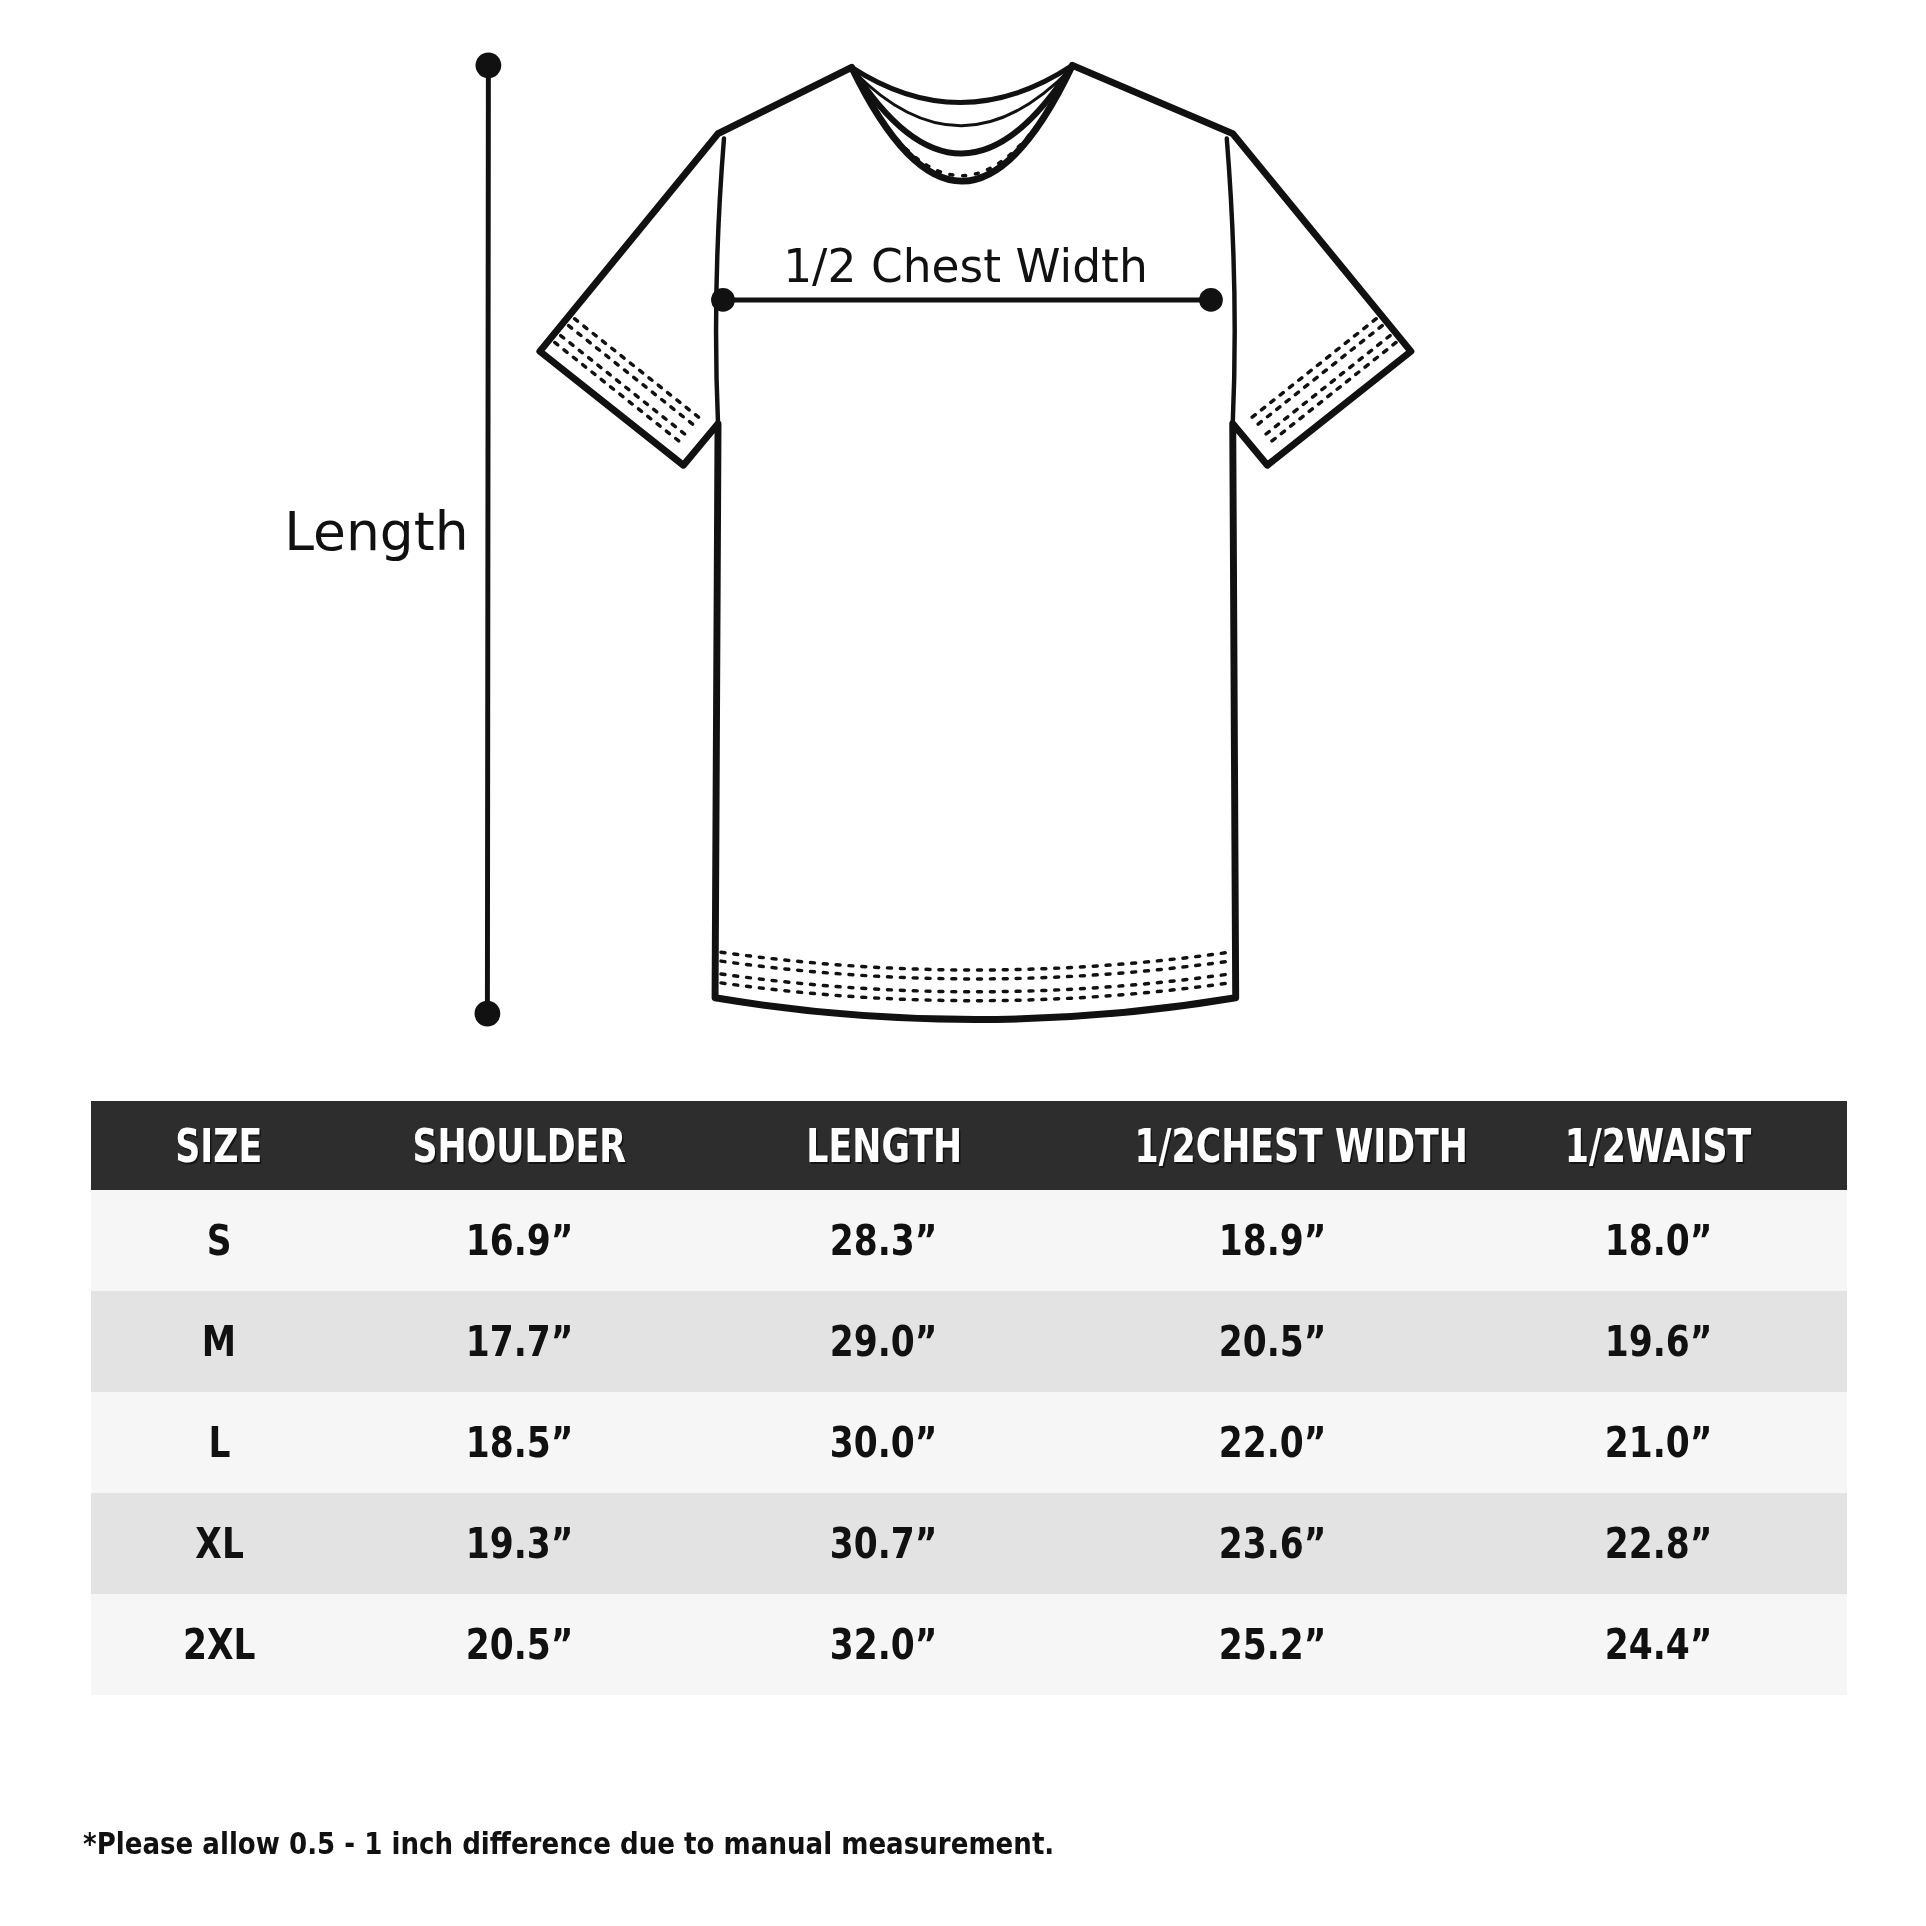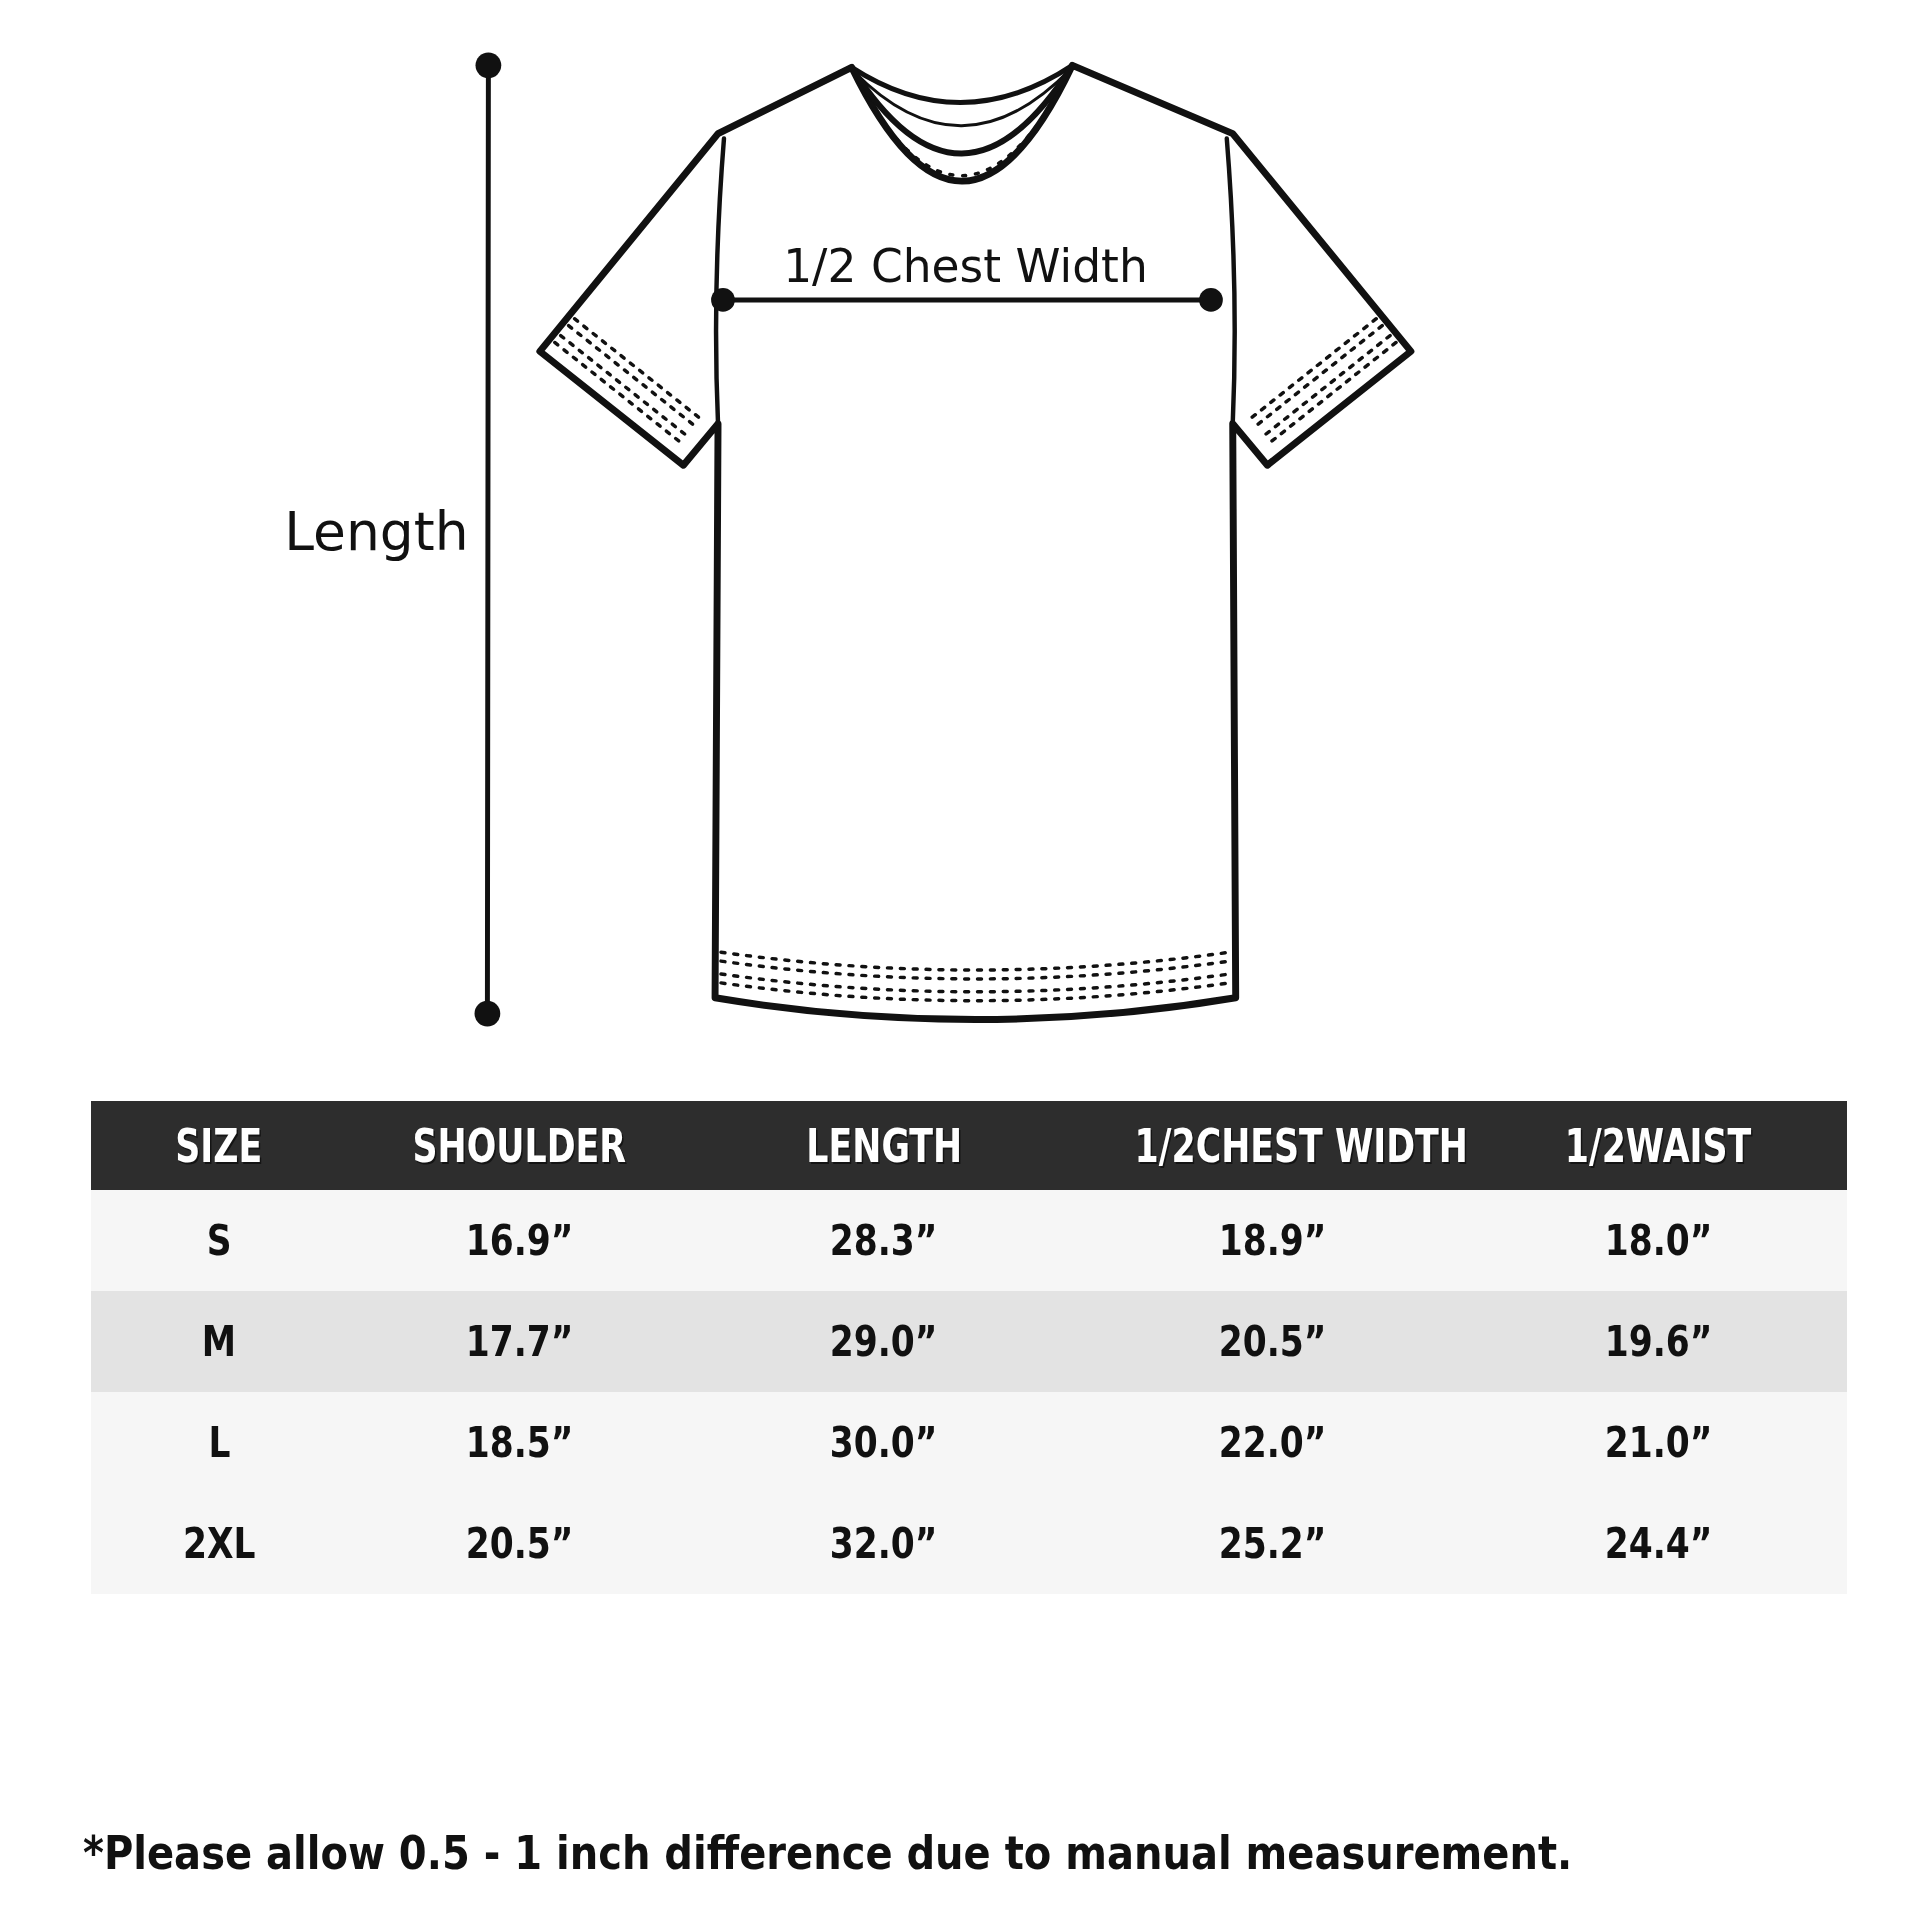--- a/index.html
+++ b/index.html
@@ -37,21 +37,21 @@
     height:101px;text-align:center;vertical-align:middle;
     font-size:42px;font-weight:bold;padding:0;
     font-family:"DejaVu Sans","Liberation Sans",sans-serif;
   }
   tr.light td{background:var(--row-light);}
   tr.dark td{background:var(--row-dark);}
   .cond{display:inline-block;transform:scaleX(0.74);white-space:nowrap;}
   .num{display:inline-block;transform:scaleX(0.82);white-space:nowrap;}
   .footnote{
     position:absolute;left:83px;top:1826px;width:1782px;
-    font-size:46px;font-weight:bold;color:var(--ink);
+    font-size:30px;font-weight:bold;color:var(--ink);
     font-family:"DejaVu Sans","Liberation Sans",sans-serif;
   }
   .footnote .squeeze{display:inline-block;transform:scaleX(0.87);transform-origin:left center;white-space:nowrap;}
 </style>
 </head>
 <body>
 
 <div class="diagram-wrap">
   <svg width="1927" height="1069" viewBox="0 0 1946 1080">
 
@@ -124,20 +124,27 @@
       <td><span class="num">20.5”</span></td>
       <td><span class="num">19.6”</span></td>
     </tr>
     <tr class="light">
       <td><span class="num">L</span></td>
       <td><span class="num">18.5”</span></td>
       <td><span class="num">30.0”</span></td>
       <td><span class="num">22.0”</span></td>
       <td><span class="num">21.0”</span></td>
     </tr>
+    <tr class="dark">
+      <td><span class="num">XL</span></td>
+      <td><span class="num">19.3”</span></td>
+      <td><span class="num">30.7”</span></td>
+      <td><span class="num">23.6”</span></td>
+      <td><span class="num">22.8”</span></td>
+    </tr>
     <tr class="light">
       <td><span class="num">2XL</span></td>
       <td><span class="num">20.5”</span></td>
       <td><span class="num">32.0”</span></td>
       <td><span class="num">25.2”</span></td>
       <td><span class="num">24.4”</span></td>
     </tr>
   </tbody>
 </table>
 

